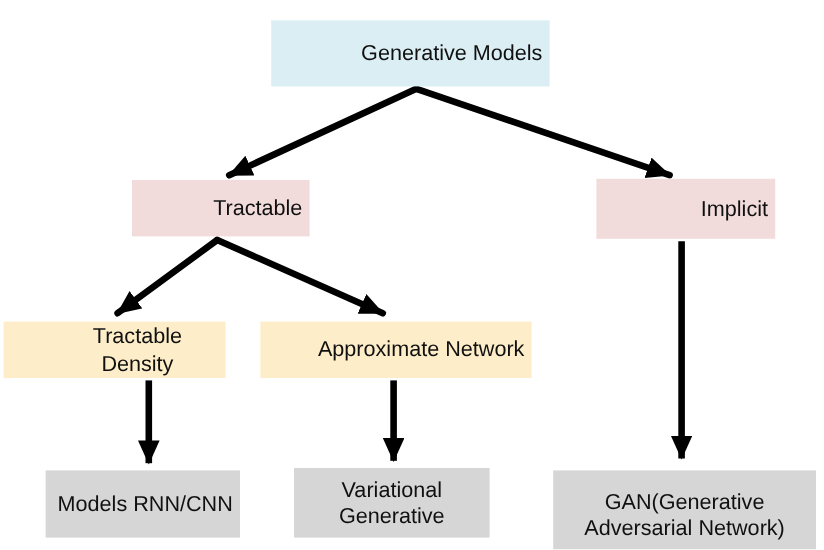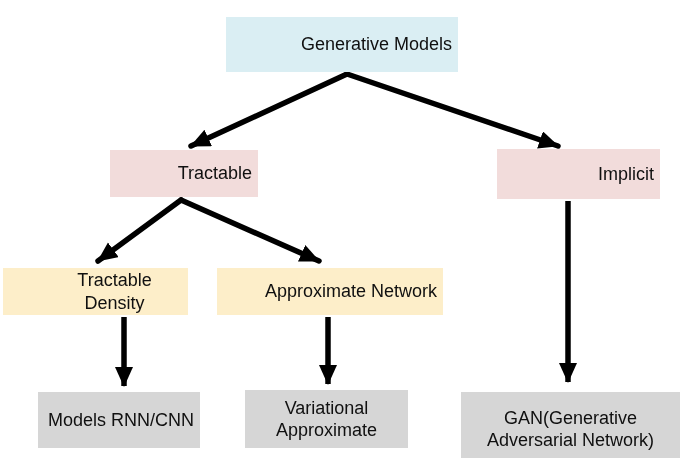--- a/index.html
+++ b/index.html
@@ -21,21 +21,21 @@
     display:flex; align-items:center; justify-content:flex-end;
     text-align:center;
     font-size:18px; line-height:1.25;
     color:#101010;
     padding:0 6px;
     box-sizing:border-box;
   }
   
   .n-root        { left:226px; top:17px;  width:232px; height:55px; }
   .n-explicit    { left:110px; top:150px; width:148px; height:47px; }
-  .n-implicit    { left:497px; top:149px; width:163px; height:50px; }
+  .n-implicit    { left:497px; top:149px; width:149px; height:50px; }
   .n-tractable   { left:3px;   top:268px; width:185px; height:47px; }
   .n-approximate { left:217px; top:268px; width:226px; height:47px; }
   .n-pixel       { left:38px;  top:392px; width:162px; height:56px; }
   .n-vae         { left:245px; top:390px; width:163px; height:58px; }
   .n-gan         { left:461px; top:392px; width:219px; height:74px; }
 </style>
 </head>
 <body>
 
 <div class="canvas">
@@ -73,20 +73,20 @@
 
   <div class="node n-approximate" style="background-color: rgb(253, 238, 201);">
     <span>Approximate Network</span>
   </div>
 
   <div class="node n-pixel" style="background-color: rgb(214, 214, 214);">
     <span>Models RNN/CNN</span>
   </div>
 
   <div class="node n-vae" style="background-color: rgb(214, 214, 214);">
-    <span>Variational Approximate</span>
+    <span>Variational Generative</span>
   </div>
 
   <div class="node n-gan" style="background-color: rgb(214, 214, 214);">
     <span>GAN(Generative Adversarial Network)</span>
   </div>
 
 </div>
 
 </body></html>

